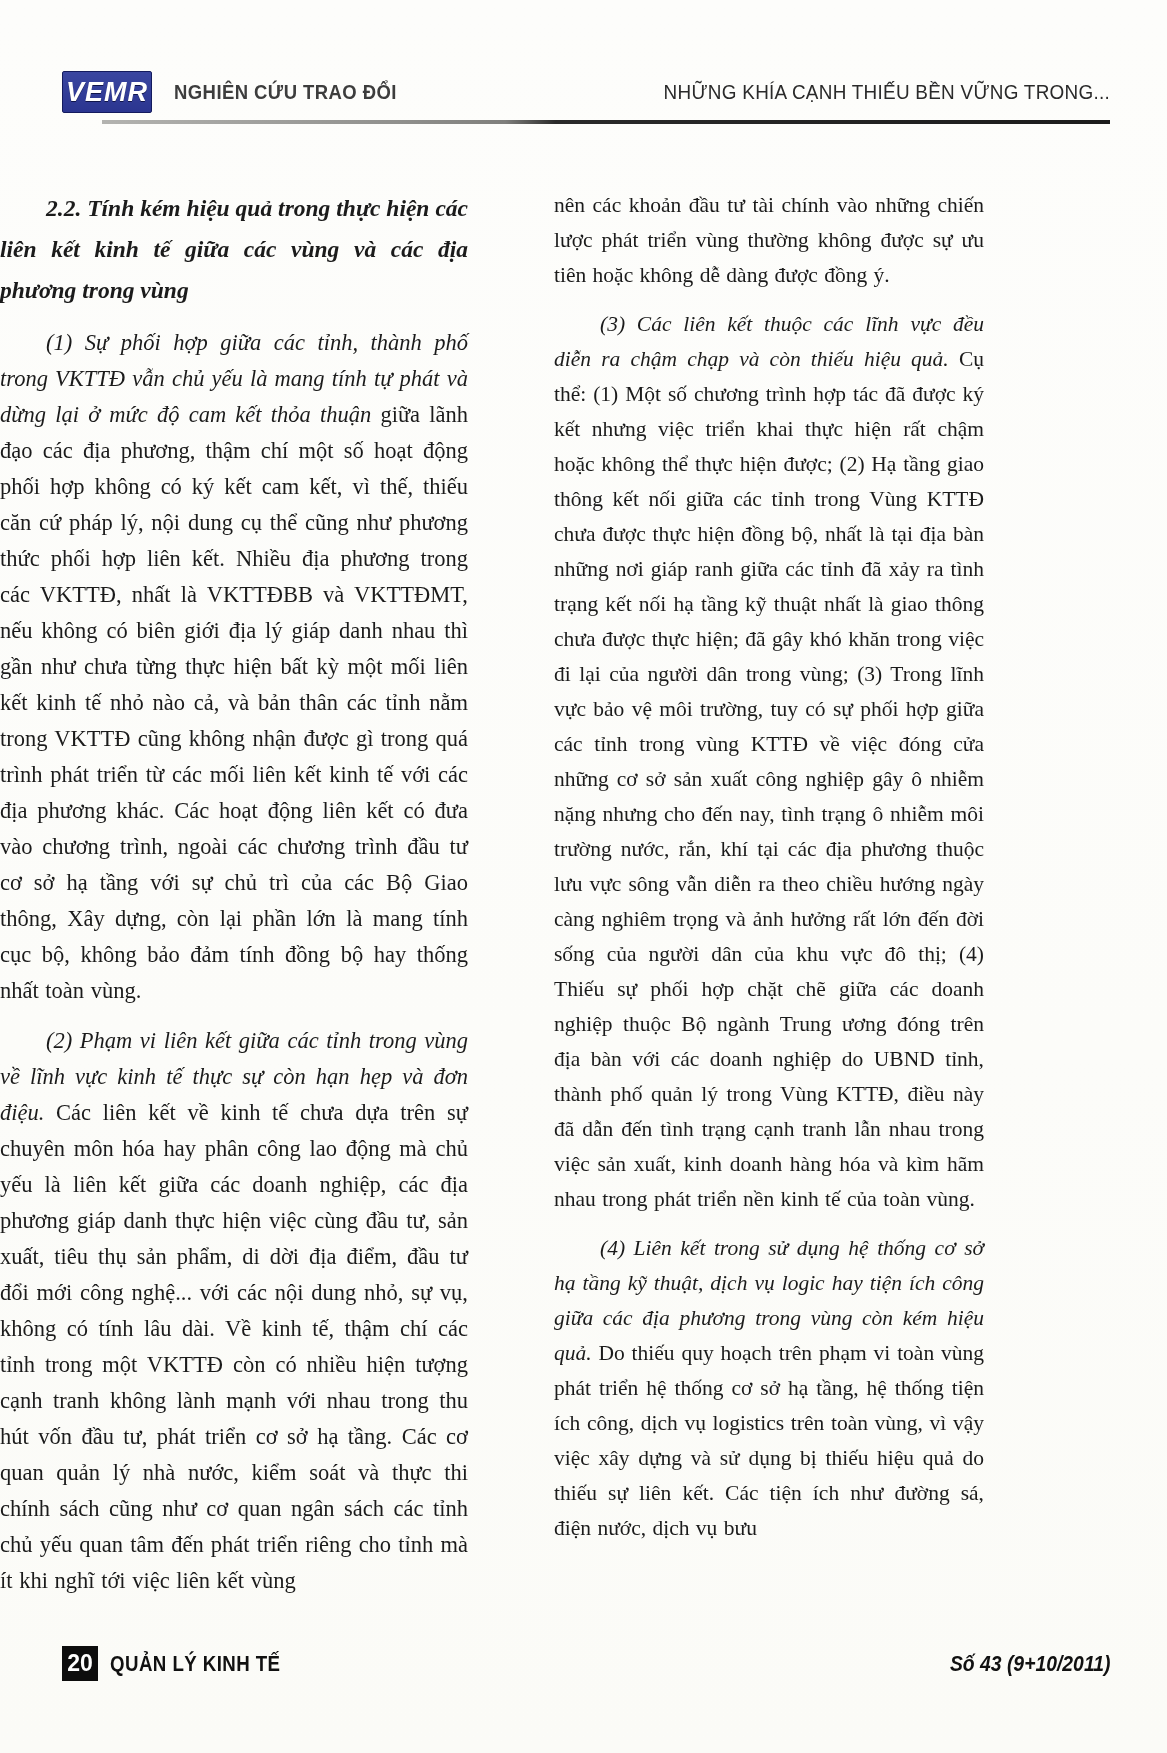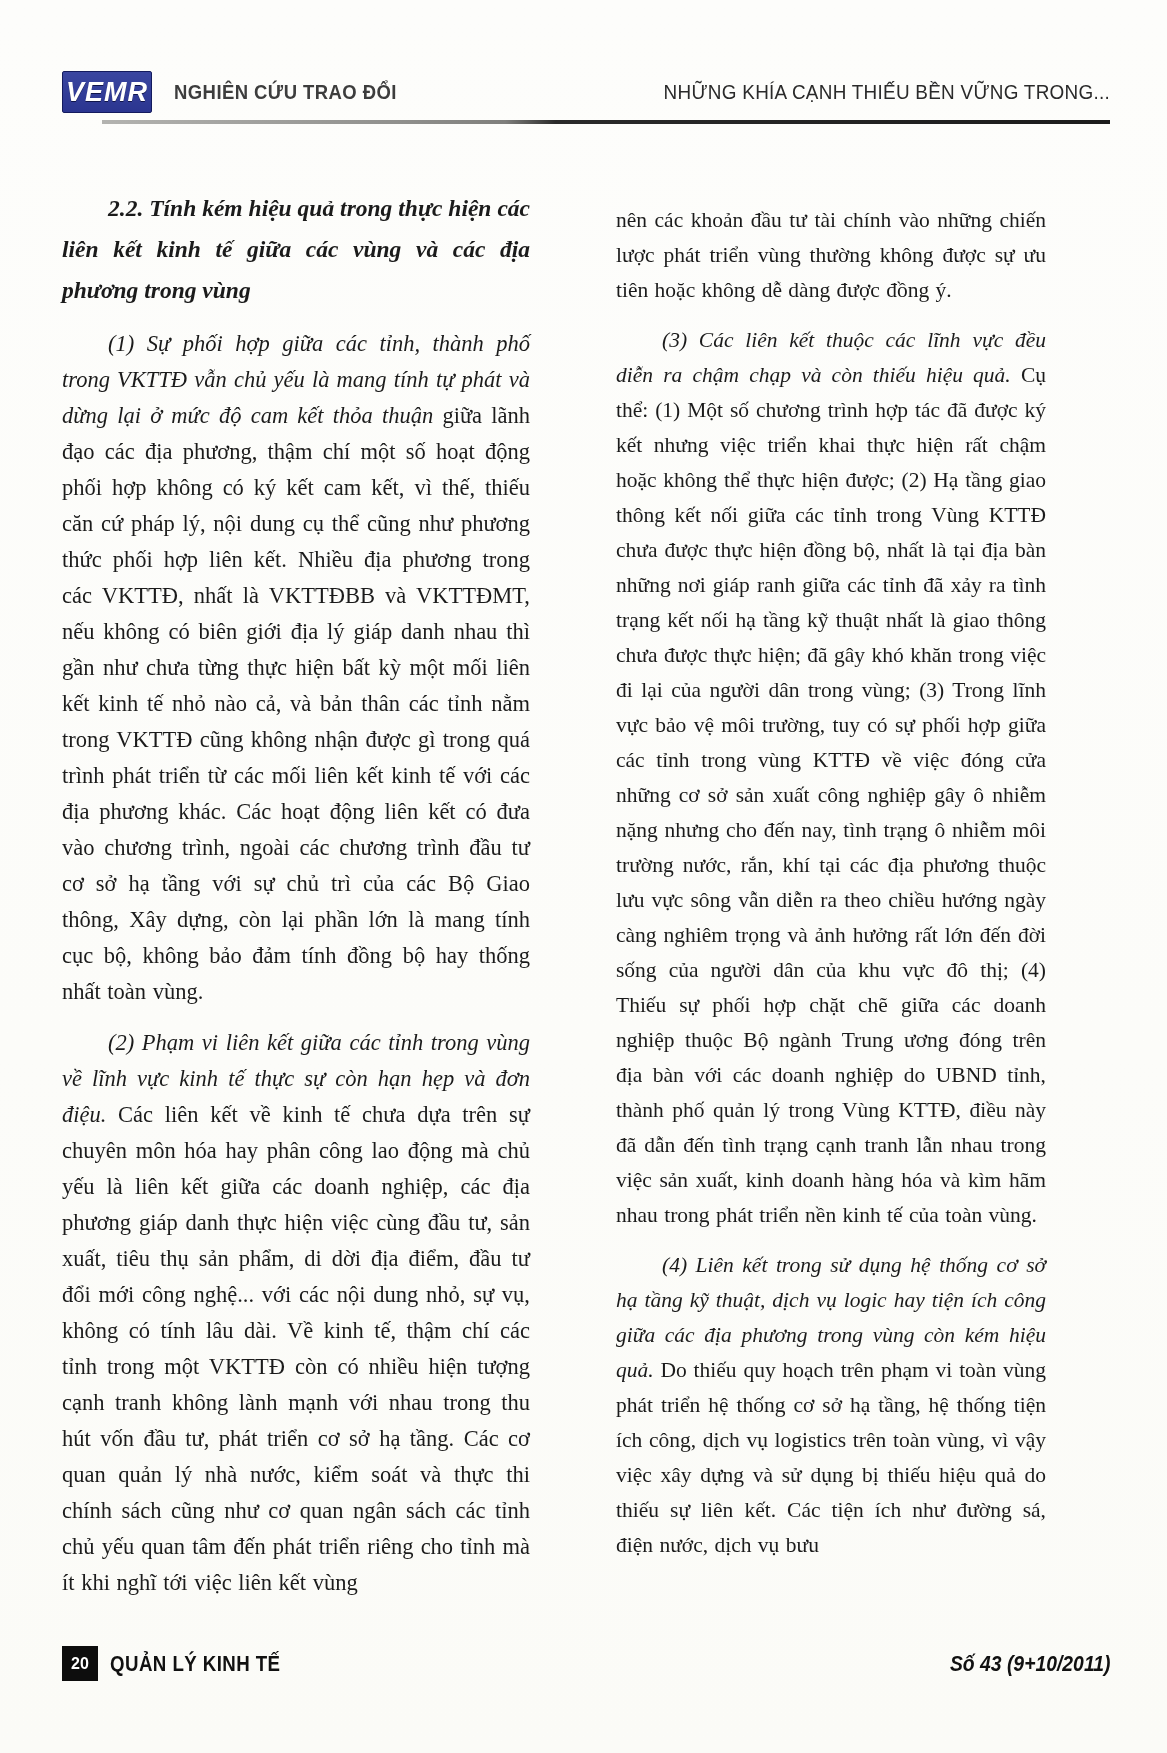--- a/index.html
+++ b/index.html
@@ -54,52 +54,51 @@
     margin: 6px 0 0 40px;
     background: linear-gradient(to right,
       #b3b3b0 0%, #8f8f8c 30%, #7f7f7c 40%,
       #2a2a2a 45%, var(--rule-dark, #1c1c1c) 100%);
   }
 
   
   .columns {
     display: flex;
     margin-top: 64px;
-    padding-left: 62px;
     gap: 86px;
     height: 1432px;
     overflow: hidden;
   }
   .col { text-align: justify; }
   .col-left  { width: 468px; font-size: 22.5px; line-height: 36px; }
   .col-right { width: 430px; font-size: 21.5px; line-height: 35px; }
 
   .subheading {
     font-weight: 700; font-style: italic;
     font-size: 23.5px; line-height: 41px;
     text-indent: 46px;
     margin-bottom: 14px;
   }
-  .para { margin-bottom: 14px; word-spacing: 1px; margin-top: 15px; }
+  .para { margin-bottom: 14px; word-spacing: 1px; }
   .para.indent { text-indent: 46px; }
   .para em { font-style: italic; }
 
   
   .footer {
     position: absolute;
     left: 62px; right: 57px; top: 1646px;
     display: flex; align-items: center;
     font-family: "Liberation Sans", "DejaVu Sans", sans-serif;
   }
   .footer-left { display: flex; align-items: center; }
   .page-num {
     width: 36px; height: 35px;
     background: #0d0d0d; color: #ffffff;
     display: flex; align-items: center; justify-content: center;
-    font-weight: 700; font-size: 16px;
+    font-weight: 700; font-size: 23px;
   }
   .journal-name {
     margin-left: 12px;
     font-weight: 700; font-size: 22px; color: #111111;
     letter-spacing: 0.5px;
     transform: scaleX(0.85); transform-origin: left center;
     white-space: nowrap;
   }
   .issue {
     margin-left: auto;

